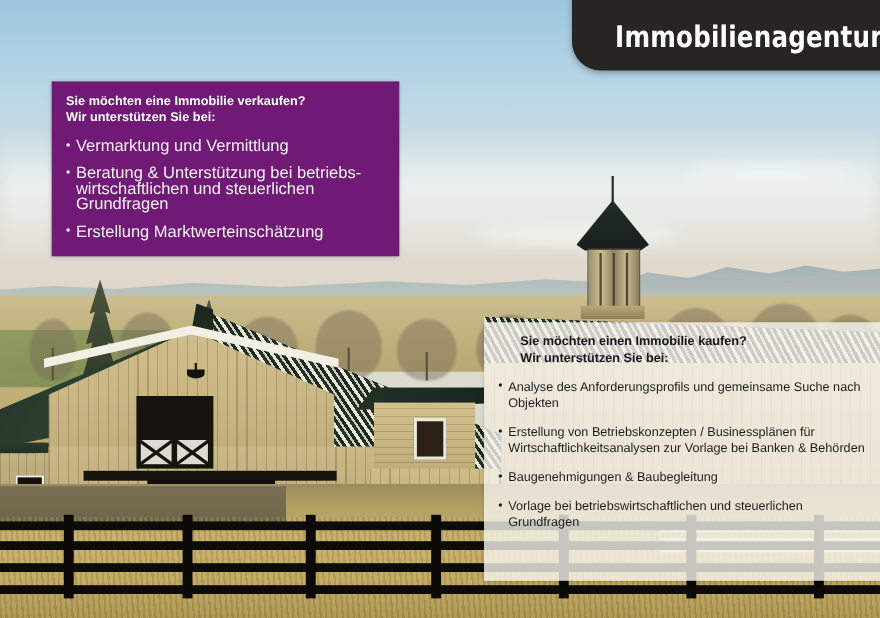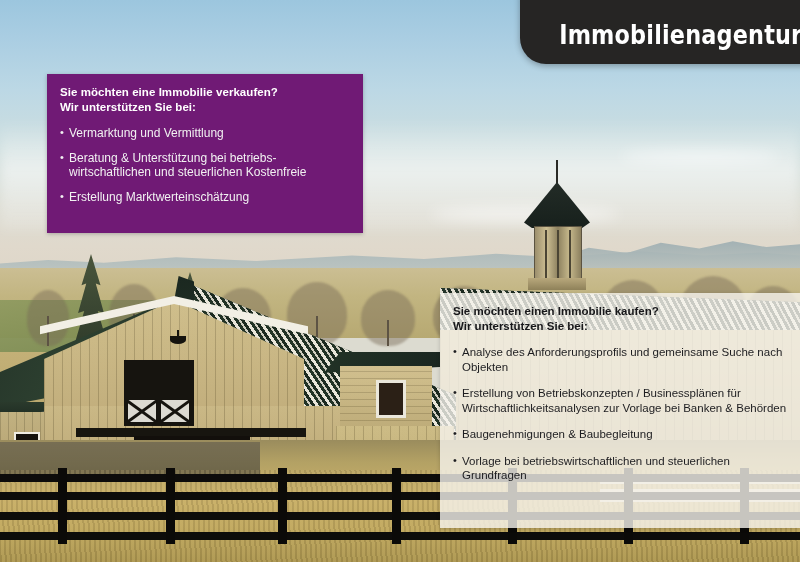--- a/index.html
+++ b/index.html
@@ -271,38 +271,38 @@
     padding:0;
   }
   .panel-dark .inner{padding:11px 12px 0 13px;}
   .panel-dark .head{
     color:#ffffff;font-weight:bold;font-size:11.5px;line-height:15px;
     letter-spacing:.05px;margin:0 0 11px 0;
   }
   .panel-dark .head span{display:block;}
   .panel-dark ul{list-style:none;margin:0;padding:0;}
   .panel-dark li{
-    color:#f2f2f2;font-size:12px;line-height:14px;
+    color:#f2f2f2;font-size:15px;line-height:14px;
     margin:4px 0 11px 0;padding-left:9px;position:relative;
   }
   .panel-dark li:before{
     content:"\2022";position:absolute;left:0;top:-1px;color:#f2f2f2;font-size:11px;
   }
   .panel-dark li .l2{display:block;padding-left:0;}
 
   .panel-light{
     position:absolute;left:440px;top:293px;width:360px;height:235px;
     background:rgba(246,244,238,.80);
     box-shadow:0 1px 4px rgba(0,0,0,.18);
   }
   .panel-light .inner{padding:11px 10px 0 13px;}
   .panel-light .head{
     color:#17171a;font-weight:bold;font-size:11.5px;line-height:15px;margin:0 0 11px 0;
   }
-  .panel-light .head span{display:block;}
+  .panel-light .head span{display:block;margin-left:20px;}
   .panel-light ul{list-style:none;margin:0;padding:0;}
   .panel-light li{
     color:#1d1d20;font-size:11.5px;line-height:14.5px;
     margin:0 0 12px 0;padding-left:9px;position:relative;
   }
   .panel-light li:before{
     content:"\2022";position:absolute;left:0;top:-1px;color:#1d1d20;font-size:11px;
   }
 </style>
 </head>
@@ -470,21 +470,21 @@
       <div class="head">
         <span>Sie möchten eine Immobilie verkaufen?</span>
         <span>Wir unterstützen Sie bei:</span>
       </div>
       <ul>
         <li>
           <span>Vermarktung und Vermittlung</span>
         </li>
         <li>
           <span>Beratung &amp; Unterstützung bei betriebs-</span>
-          <span class="l2">wirtschaftlichen und steuerlichen Kostenfreie</span>
+          <span class="l2">wirtschaftlichen und steuerlichen Grundfragen</span>
         </li>
         <li>
           <span>Erstellung Marktwerteinschätzung</span>
         </li>
       </ul>
     </div>
   </div>
 
   <div class="panel-light">
     <div class="inner">

